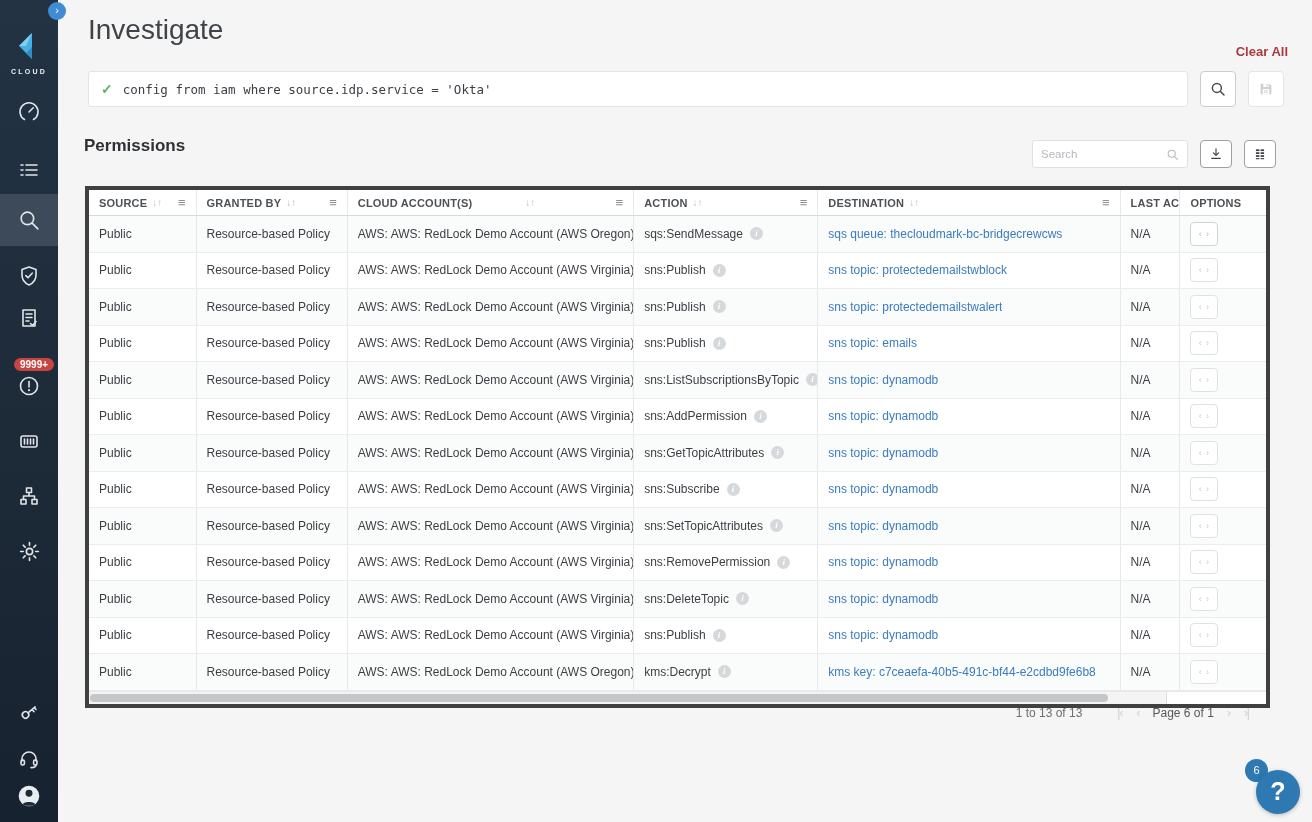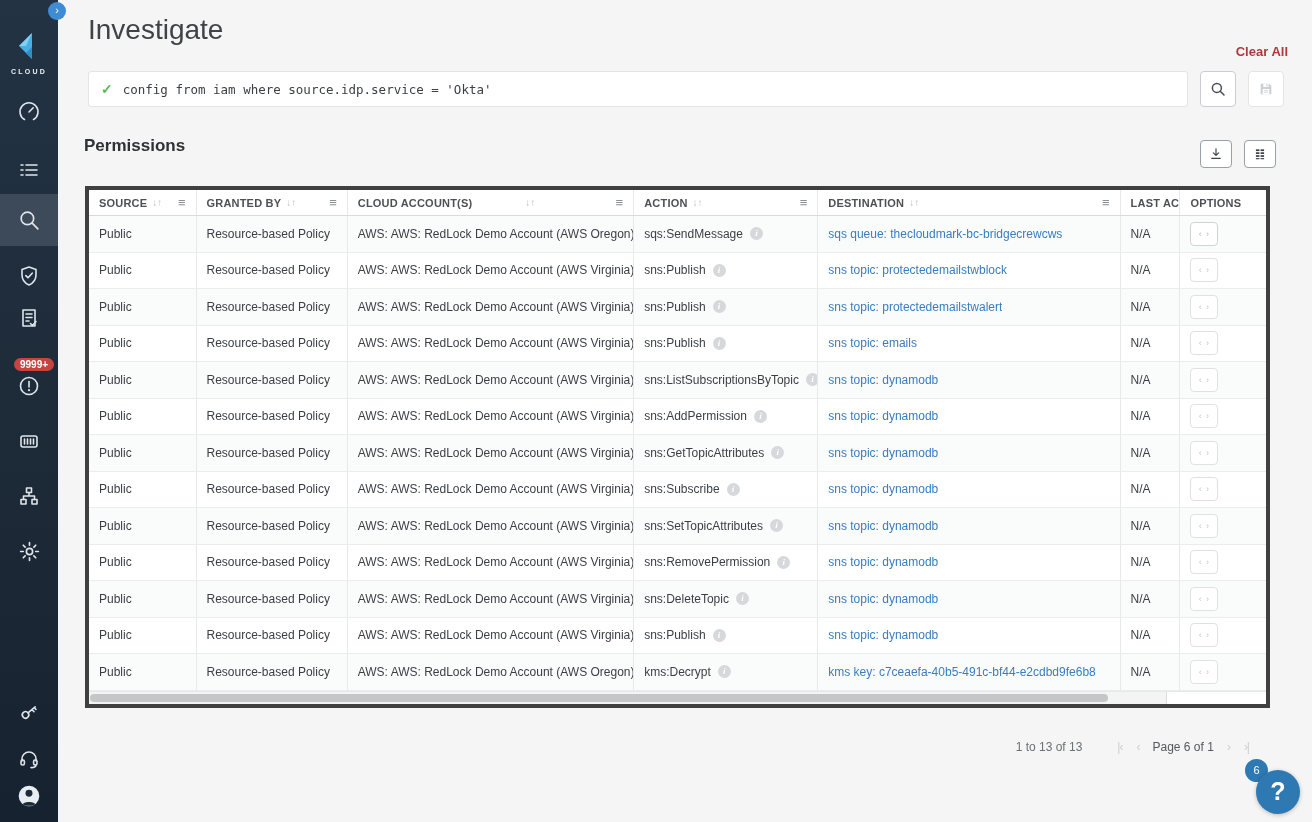--- a/index.html
+++ b/index.html
@@ -61,21 +61,21 @@
     font-family:"Liberation Serif", serif; font-style:italic; }
   .code-btn { width:28px; height:24px; border:1px solid #dfe1e3; border-radius:4px; background:#fff; color:#c3c7cb;
     font-size:9px; letter-spacing:1px; cursor:pointer; font-family:"Liberation Sans",sans-serif; }
   .t-row:first-child .code-btn { border-color:#cfd3d6; color:#b5bac0; }
 
   .hscroll { display:flex; height:13px; border-top:1px solid #e7e8e9; }
   .hs-track { width:1078px; background:#f4f4f4; border-right:1px solid #dcdddd; position:relative; }
   .hs-thumb { position:absolute; left:1px; top:2px; width:1018px; height:8px; background:#c4c6c8; border-radius:4px; }
 
   
-  .pager { position:absolute; top:706px; right:56px; display:flex; align-items:center; font-size:12px; color:#6b7075;margin-top:34px; }
+  .pager { position:absolute; top:706px; right:56px; display:flex; align-items:center; font-size:12px; color:#6b7075; }
   .pager .range { margin-right:28px; }
   .pg-arrow { color:#ccd0d4; font-size:12px; margin:0 7px; letter-spacing:-1px; }
   .pg-label { margin:0 6px; color:#55595e; }
 
   
   .help-fab { position:absolute; right:12px; bottom:8px; width:44px; height:44px; border-radius:50%;
     background:#2e79b2; color:#fff; font-size:25px; font-weight:bold; text-align:center; line-height:43px;
     box-shadow:0 1px 4px rgba(0,0,0,.25); cursor:pointer; }
   .help-badge { position:absolute; right:44px; bottom:40px; width:23px; height:23px; border-radius:50%;
     background:#2e79b2; color:#fff; font-size:11px; text-align:center; line-height:23px; cursor:pointer; }
@@ -218,20 +218,27 @@
       <path d="M4 4 H17 L20 7 V20 H4 Z" fill="#ccd0d4"></path>
       <rect x="8" y="4" width="8" height="5" fill="#fff"></rect>
       <rect x="12.5" y="5" width="2.2" height="3" fill="#ccd0d4"></rect>
       <rect x="7" y="12" width="10" height="8" fill="#fff"></rect>
       <path d="M9 14.5 H15 M9 17 H15" stroke="#ccd0d4" stroke-width="1.2"></path>
     </svg>
   </button>
 
   <div class="res-title">Permissions</div>
 
+  <div class="tbl-search">
+    <input placeholder="Search" style="">
+    <svg width="13" height="13" viewBox="0 0 24 24">
+      <circle cx="10.5" cy="10.5" r="6.5" fill="none" stroke="#b4b9be" stroke-width="2"></circle>
+      <path d="M15.5 15.5 L21 21" stroke="#b4b9be" stroke-width="2" stroke-linecap="round"></path>
+    </svg>
+  </div>
 
   <button class="mini-btn" style="left:1200px">
     <svg width="14" height="14" viewBox="0 0 24 24">
       <path d="M12 3 V14 M7.5 10 L12 14.5 L16.5 10" fill="none" stroke="#3f4348" stroke-width="2" stroke-linecap="round" stroke-linejoin="round"></path>
       <path d="M5 19.5 H19" stroke="#3f4348" stroke-width="2.4" stroke-linecap="round"></path>
     </svg>
   </button>
   <button class="mini-btn" style="left:1244px">
     <svg width="14" height="14" viewBox="0 0 24 24">
       <g fill="#3f4348">

